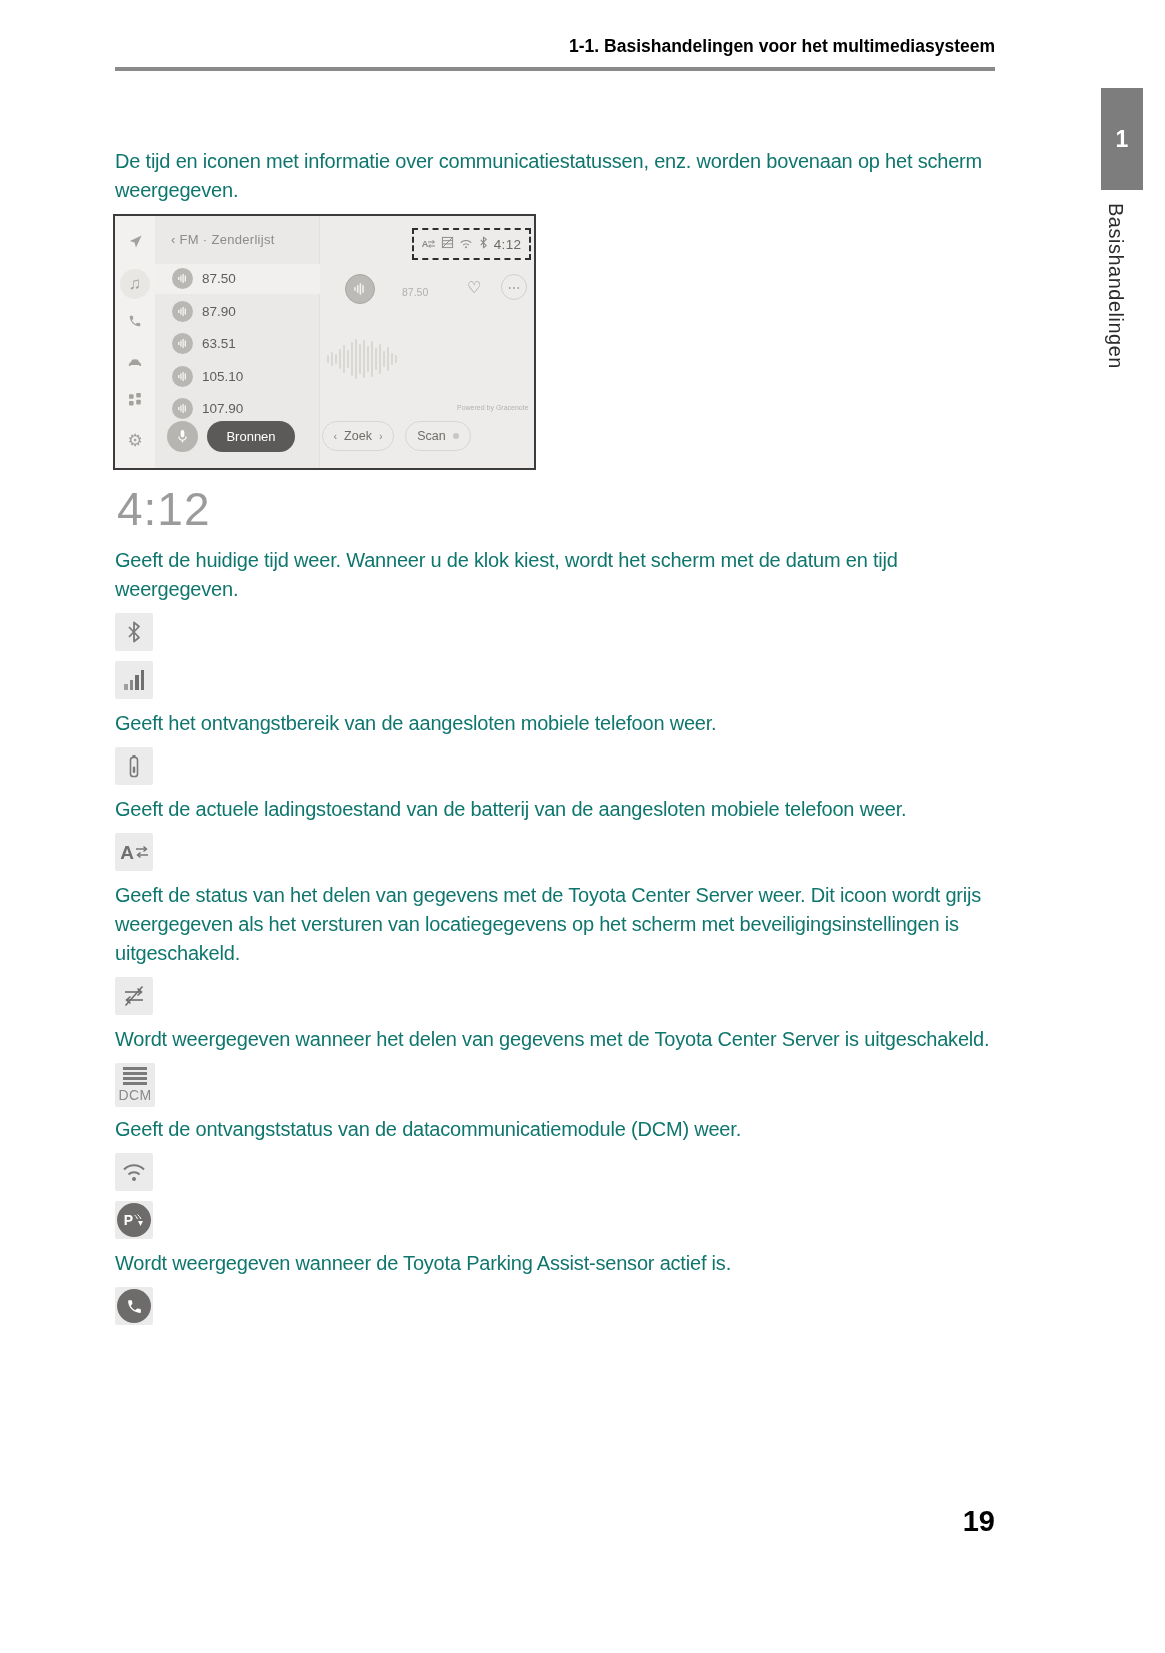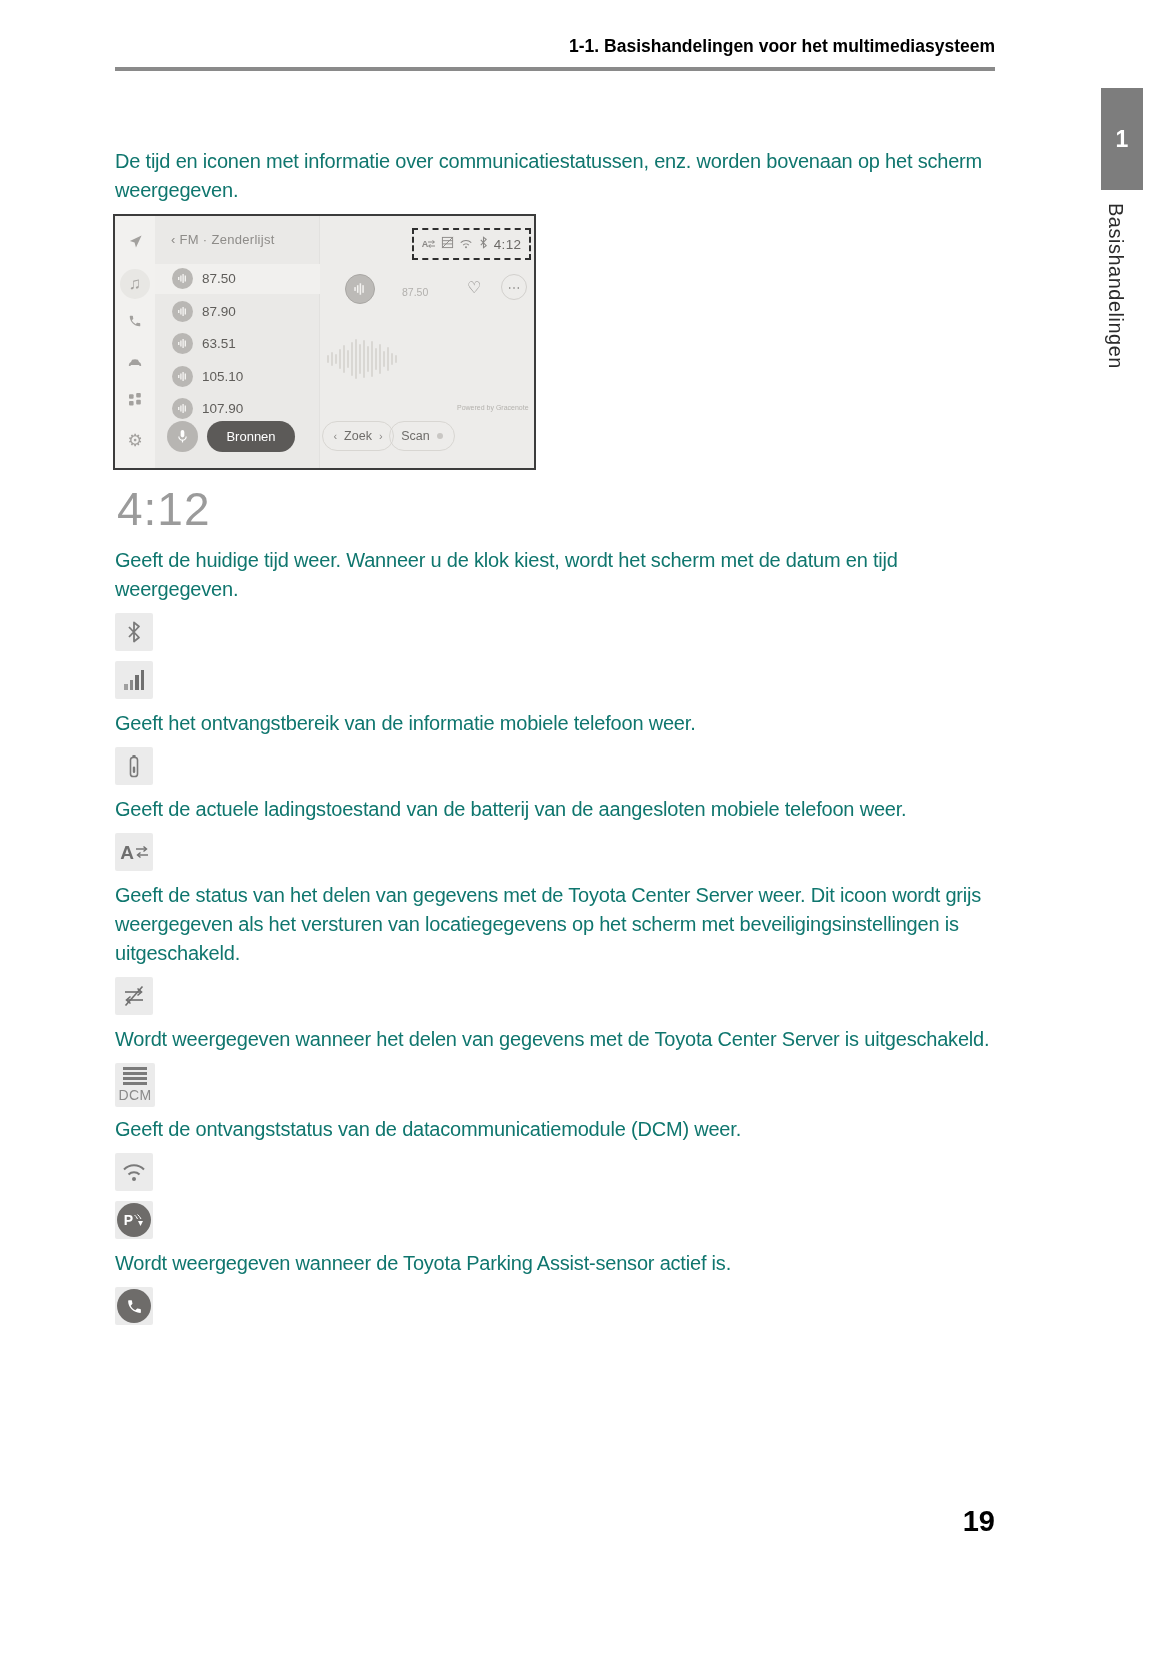--- a/index.html
+++ b/index.html
@@ -279,21 +279,21 @@
             <line x1="6" y1="12" x2="6" y2="14.5" stroke="#fff" stroke-width="1.3"></line>
           </svg>
         </div>
       <div class="src-btn">Bronnen</div>
 
       <div class="pill" style="left:207px; width:72px">
         <span class="chev">‹</span>
         <span>Zoek</span>
         <span class="chev">›</span>
       </div>
-      <div class="pill" style="left:274px; width:66px">
+      <div class="pill" style="left:290px; width:66px">
         <span>Scan</span>
         <span class="scan-dot"></span>
       </div>
     </div>
 
     <div class="big-time">4:12</div>
     <p class="para">Geeft de huidige tijd weer. Wanneer u de klok kiest, wordt het scherm met de datum en tijd weergegeven.</p>
 
     <div class="entry-icon">
       <svg width="16" height="24" viewBox="0 0 16 24">
@@ -302,21 +302,21 @@
     </div>
 
     <div class="entry-icon">
       <span class="sigbars">
           <i></i>
           <i></i>
           <i></i>
           <i></i>
         </span>
     </div>
-    <p class="para">Geeft het ontvangstbereik van de informatie mobiele telefoon weer.</p>
+    <p class="para">Geeft het ontvangstbereik van de aangesloten mobiele telefoon weer.</p>
 
     <div class="entry-icon">
       <svg width="16" height="26" viewBox="0 0 16 26">
           <rect x="6.3" y="2" width="3.4" height="2.2" rx="0.8" fill="#7a7a7a"></rect>
           <rect x="4.5" y="4.5" width="7" height="19" rx="2.6" stroke="#7a7a7a" stroke-width="1.6" fill="none"></rect>
           <rect x="6.8" y="13.5" width="2.4" height="6.5" rx="1.2" fill="#7a7a7a"></rect>
         </svg>
     </div>
     <p class="para">Geeft de actuele ladingstoestand van de batterij van de aangesloten mobiele telefoon weer.</p>
 

